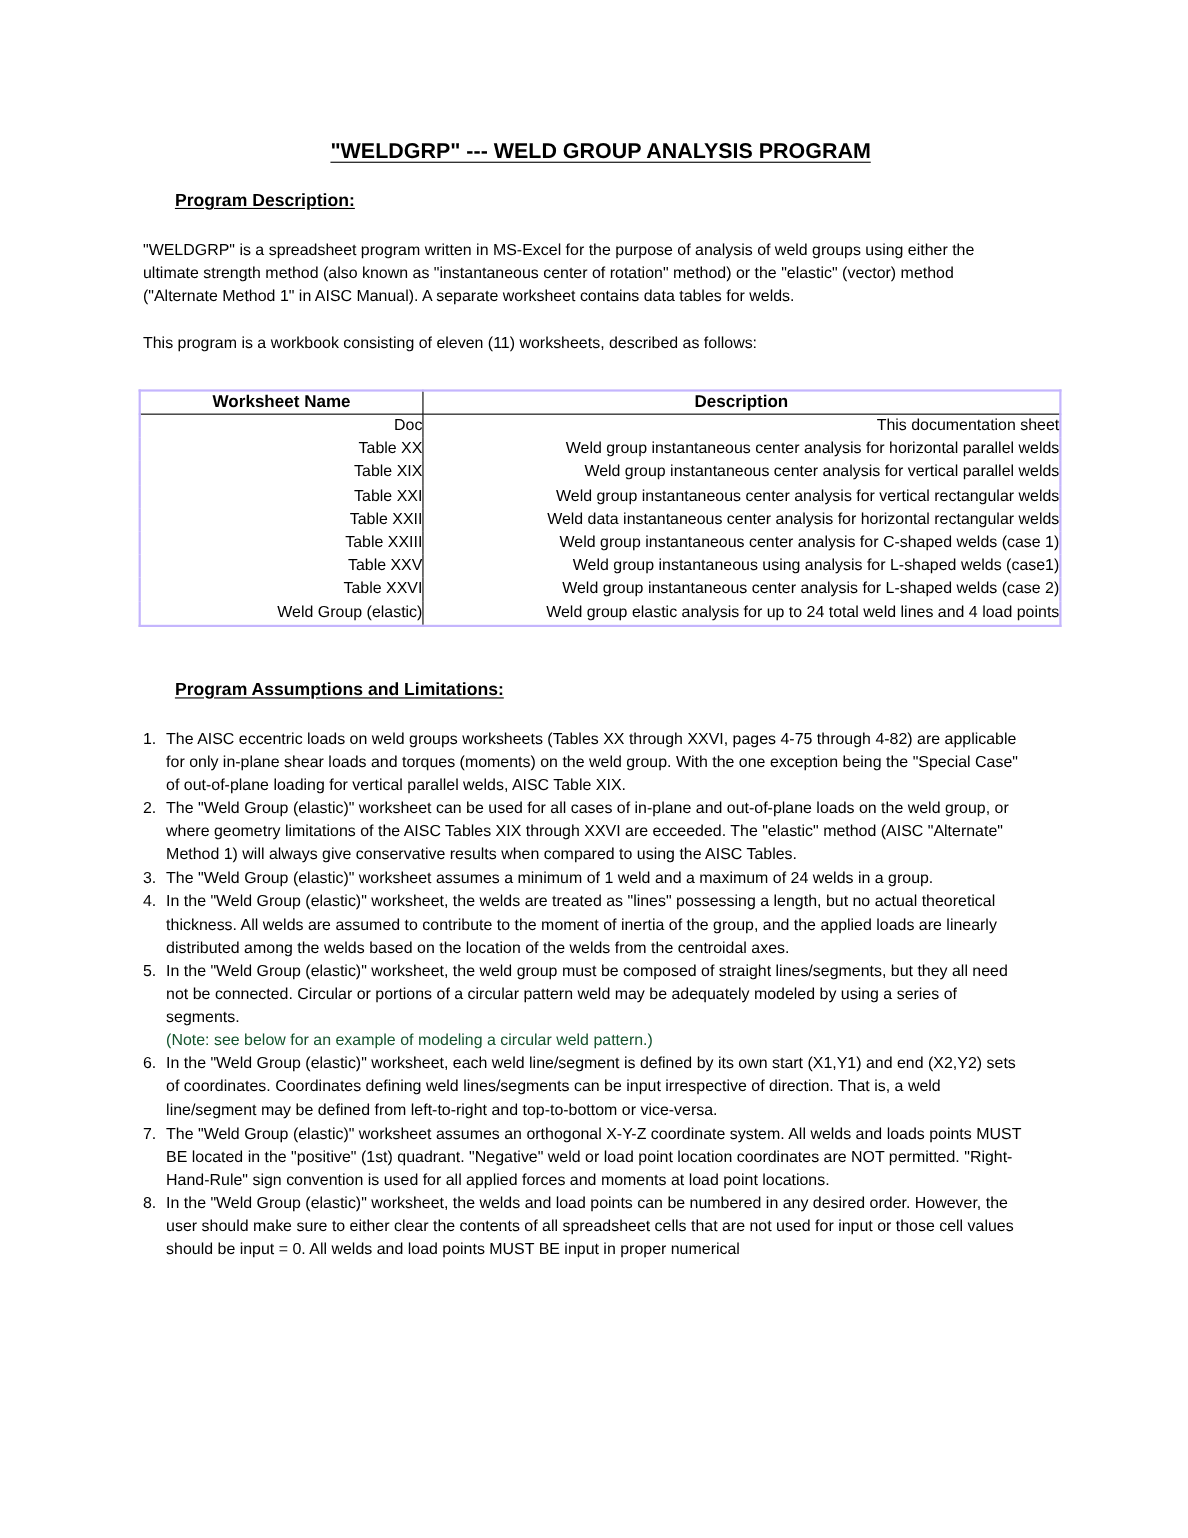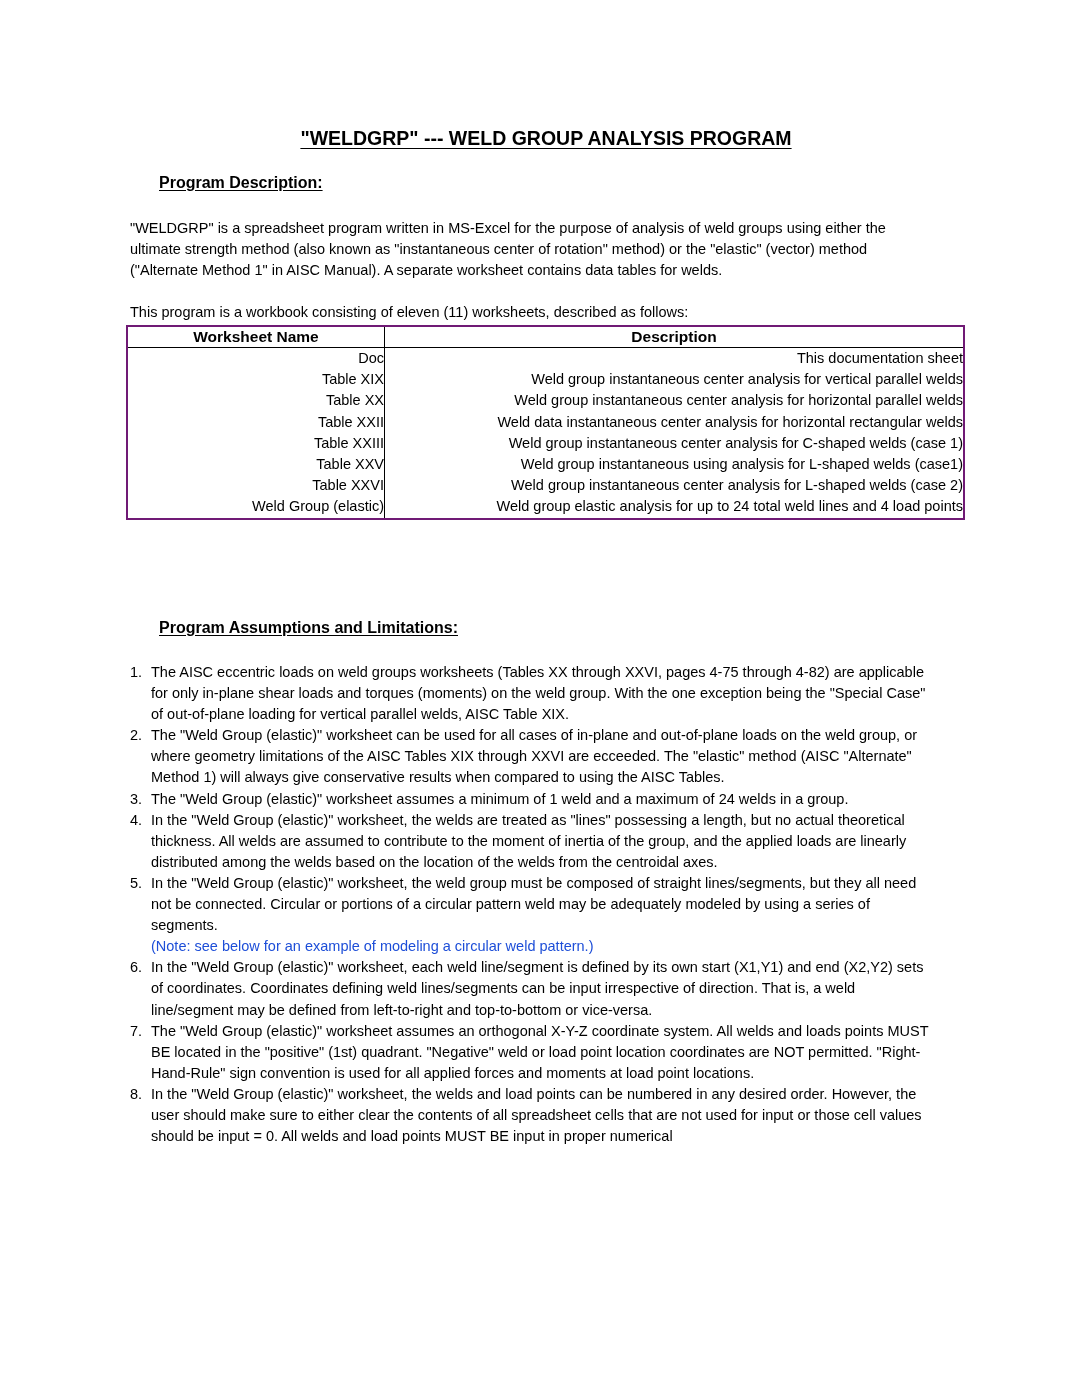--- a/index.html
+++ b/index.html
@@ -13,36 +13,36 @@
     text-underline-offset: 3px; letter-spacing: 0;
   }
   .section-head {
     position: absolute; left: 131px; font-size: 16px; font-weight: bold;
     text-decoration: underline; text-underline-offset: 2px; margin-left: 28px;
   }
   .para {
     position: absolute; left: 130px; width: 800px; font-size: 14.5px; line-height: 21.2px;
   }
   table.ws {
-    position: absolute; top: 325px; left: 126px; width: 839px;
-    border-collapse: collapse; border: 2px solid #701a75; font-size: 14.5px;
+    position: absolute; top: 354px; left: 126px; width: 839px;
+    border-collapse: collapse; border: 2px solid #c4b5fd; font-size: 14.5px;
   }
   table.ws th {
     font-weight: bold; font-size: 15.5px; height: 20px; padding: 0;
     border-bottom: 1.5px solid #000; text-align: center;
   }
   table.ws td { text-align: right; padding: 0; height: 21.2px; line-height: 21.2px; }
   table.ws .c1 { width: 256px; border-right: 1.5px solid #000; }
   ol.items {
     position: absolute; top: 662px; left: 130px; width: 800px; margin: 0; padding: 0;
     list-style: none; font-size: 14.5px; line-height: 21.1px;
   }
   ol.items li { position: relative; padding-left: 21px; }
   ol.items li .num { position: absolute; left: 0; top: 0; }
-  .note-red { color: #1d4ed8; display: block; }
+  .note-red { color: #14532d; display: block; }
 </style>
 </head>
 <body>
 
 <div class="title">"WELDGRP" --- WELD GROUP ANALYSIS PROGRAM</div>
 
 <div class="section-head" style="top:174px;">Program Description:</div>
 
 <div class="para" style="top:218px; width:760px;">"WELDGRP" is a spreadsheet program written in MS-Excel for the purpose of analysis of weld groups using either the ultimate strength method (also known as "instantaneous center of rotation" method) or the "elastic" (vector) method ("Alternate Method 1" in AISC Manual).  A separate worksheet contains data tables for welds.</div>
 
@@ -54,26 +54,30 @@
       <th class="c1">Worksheet Name</th>
       <th>Description</th>
     </tr>
   </thead>
   <tbody>
     <tr>
         <td class="c1">Doc</td>
         <td>This documentation sheet</td>
       </tr>
     <tr>
+        <td class="c1">Table XX</td>
+        <td>Weld group instantaneous center analysis for horizontal parallel welds</td>
+      </tr>
+    <tr>
         <td class="c1">Table XIX</td>
         <td>Weld group instantaneous center analysis for vertical parallel welds</td>
       </tr>
     <tr>
-        <td class="c1">Table XX</td>
-        <td>Weld group instantaneous center analysis for horizontal parallel welds</td>
+        <td class="c1">Table XXI</td>
+        <td>Weld group instantaneous center analysis for vertical rectangular welds</td>
       </tr>
     <tr>
         <td class="c1">Table XXII</td>
         <td>Weld data instantaneous center analysis for horizontal rectangular welds</td>
       </tr>
     <tr>
         <td class="c1">Table XXIII</td>
         <td>Weld group instantaneous center analysis for C-shaped welds (case 1)</td>
       </tr>
     <tr>

